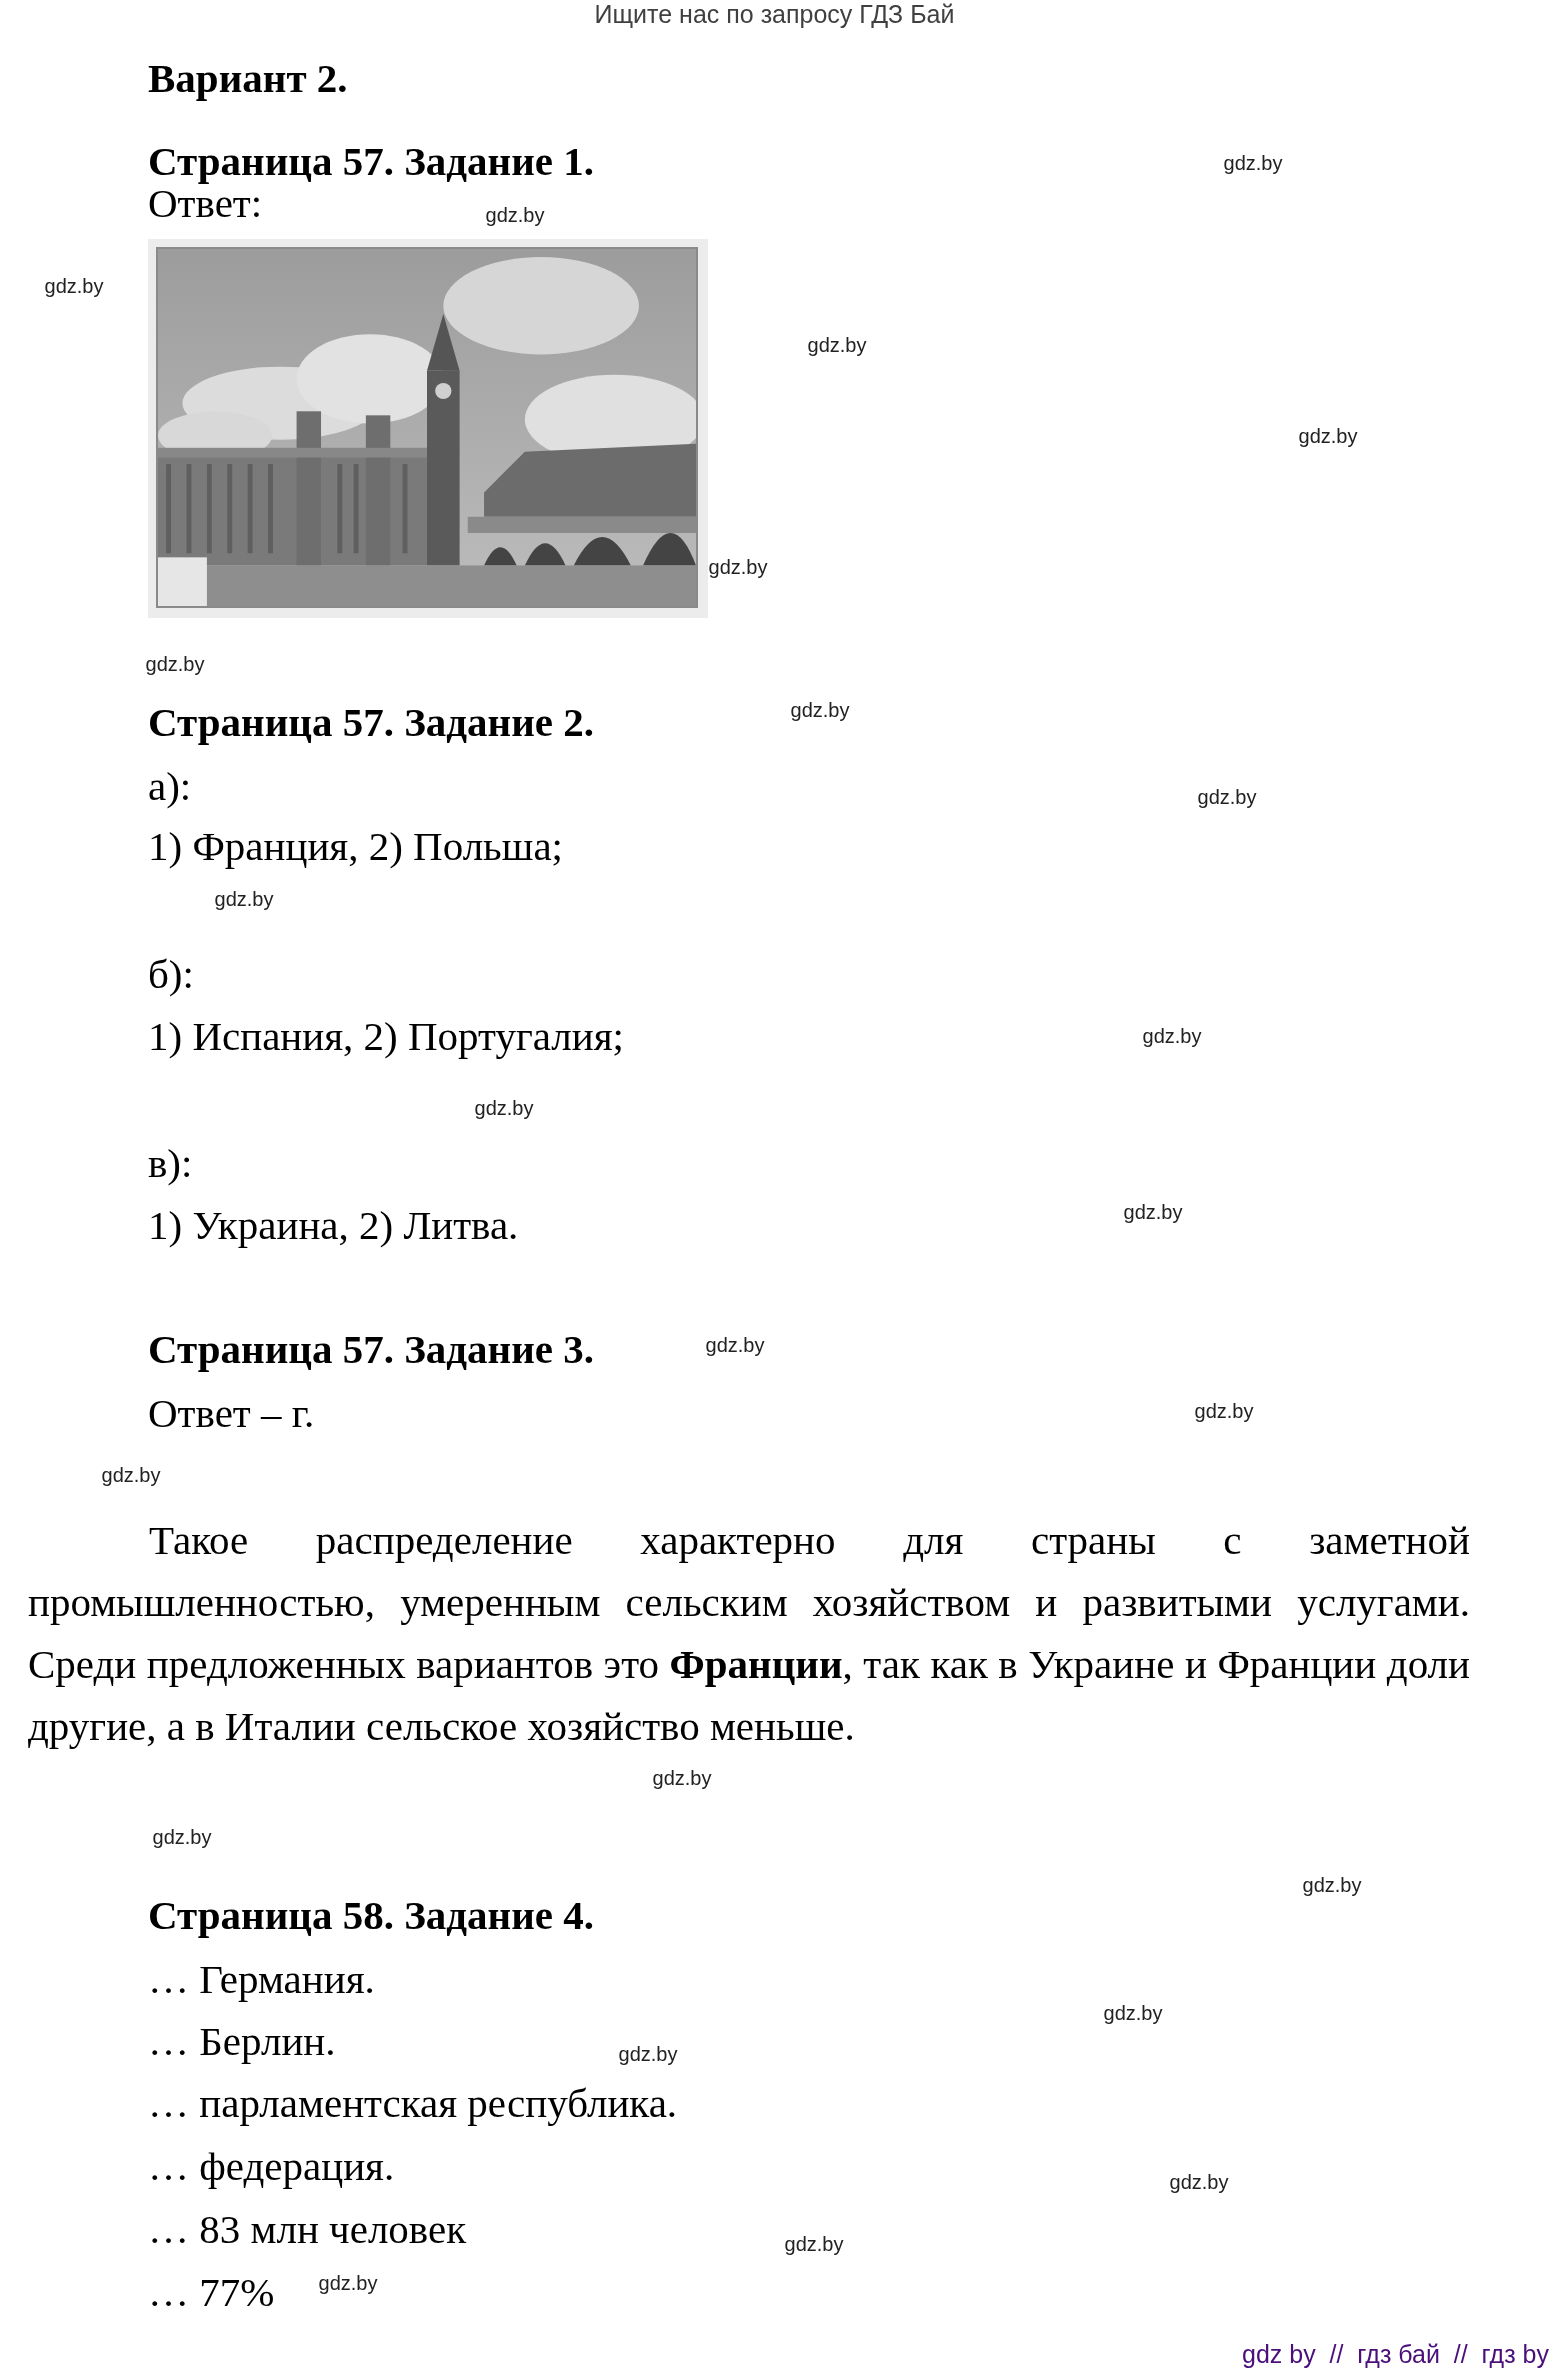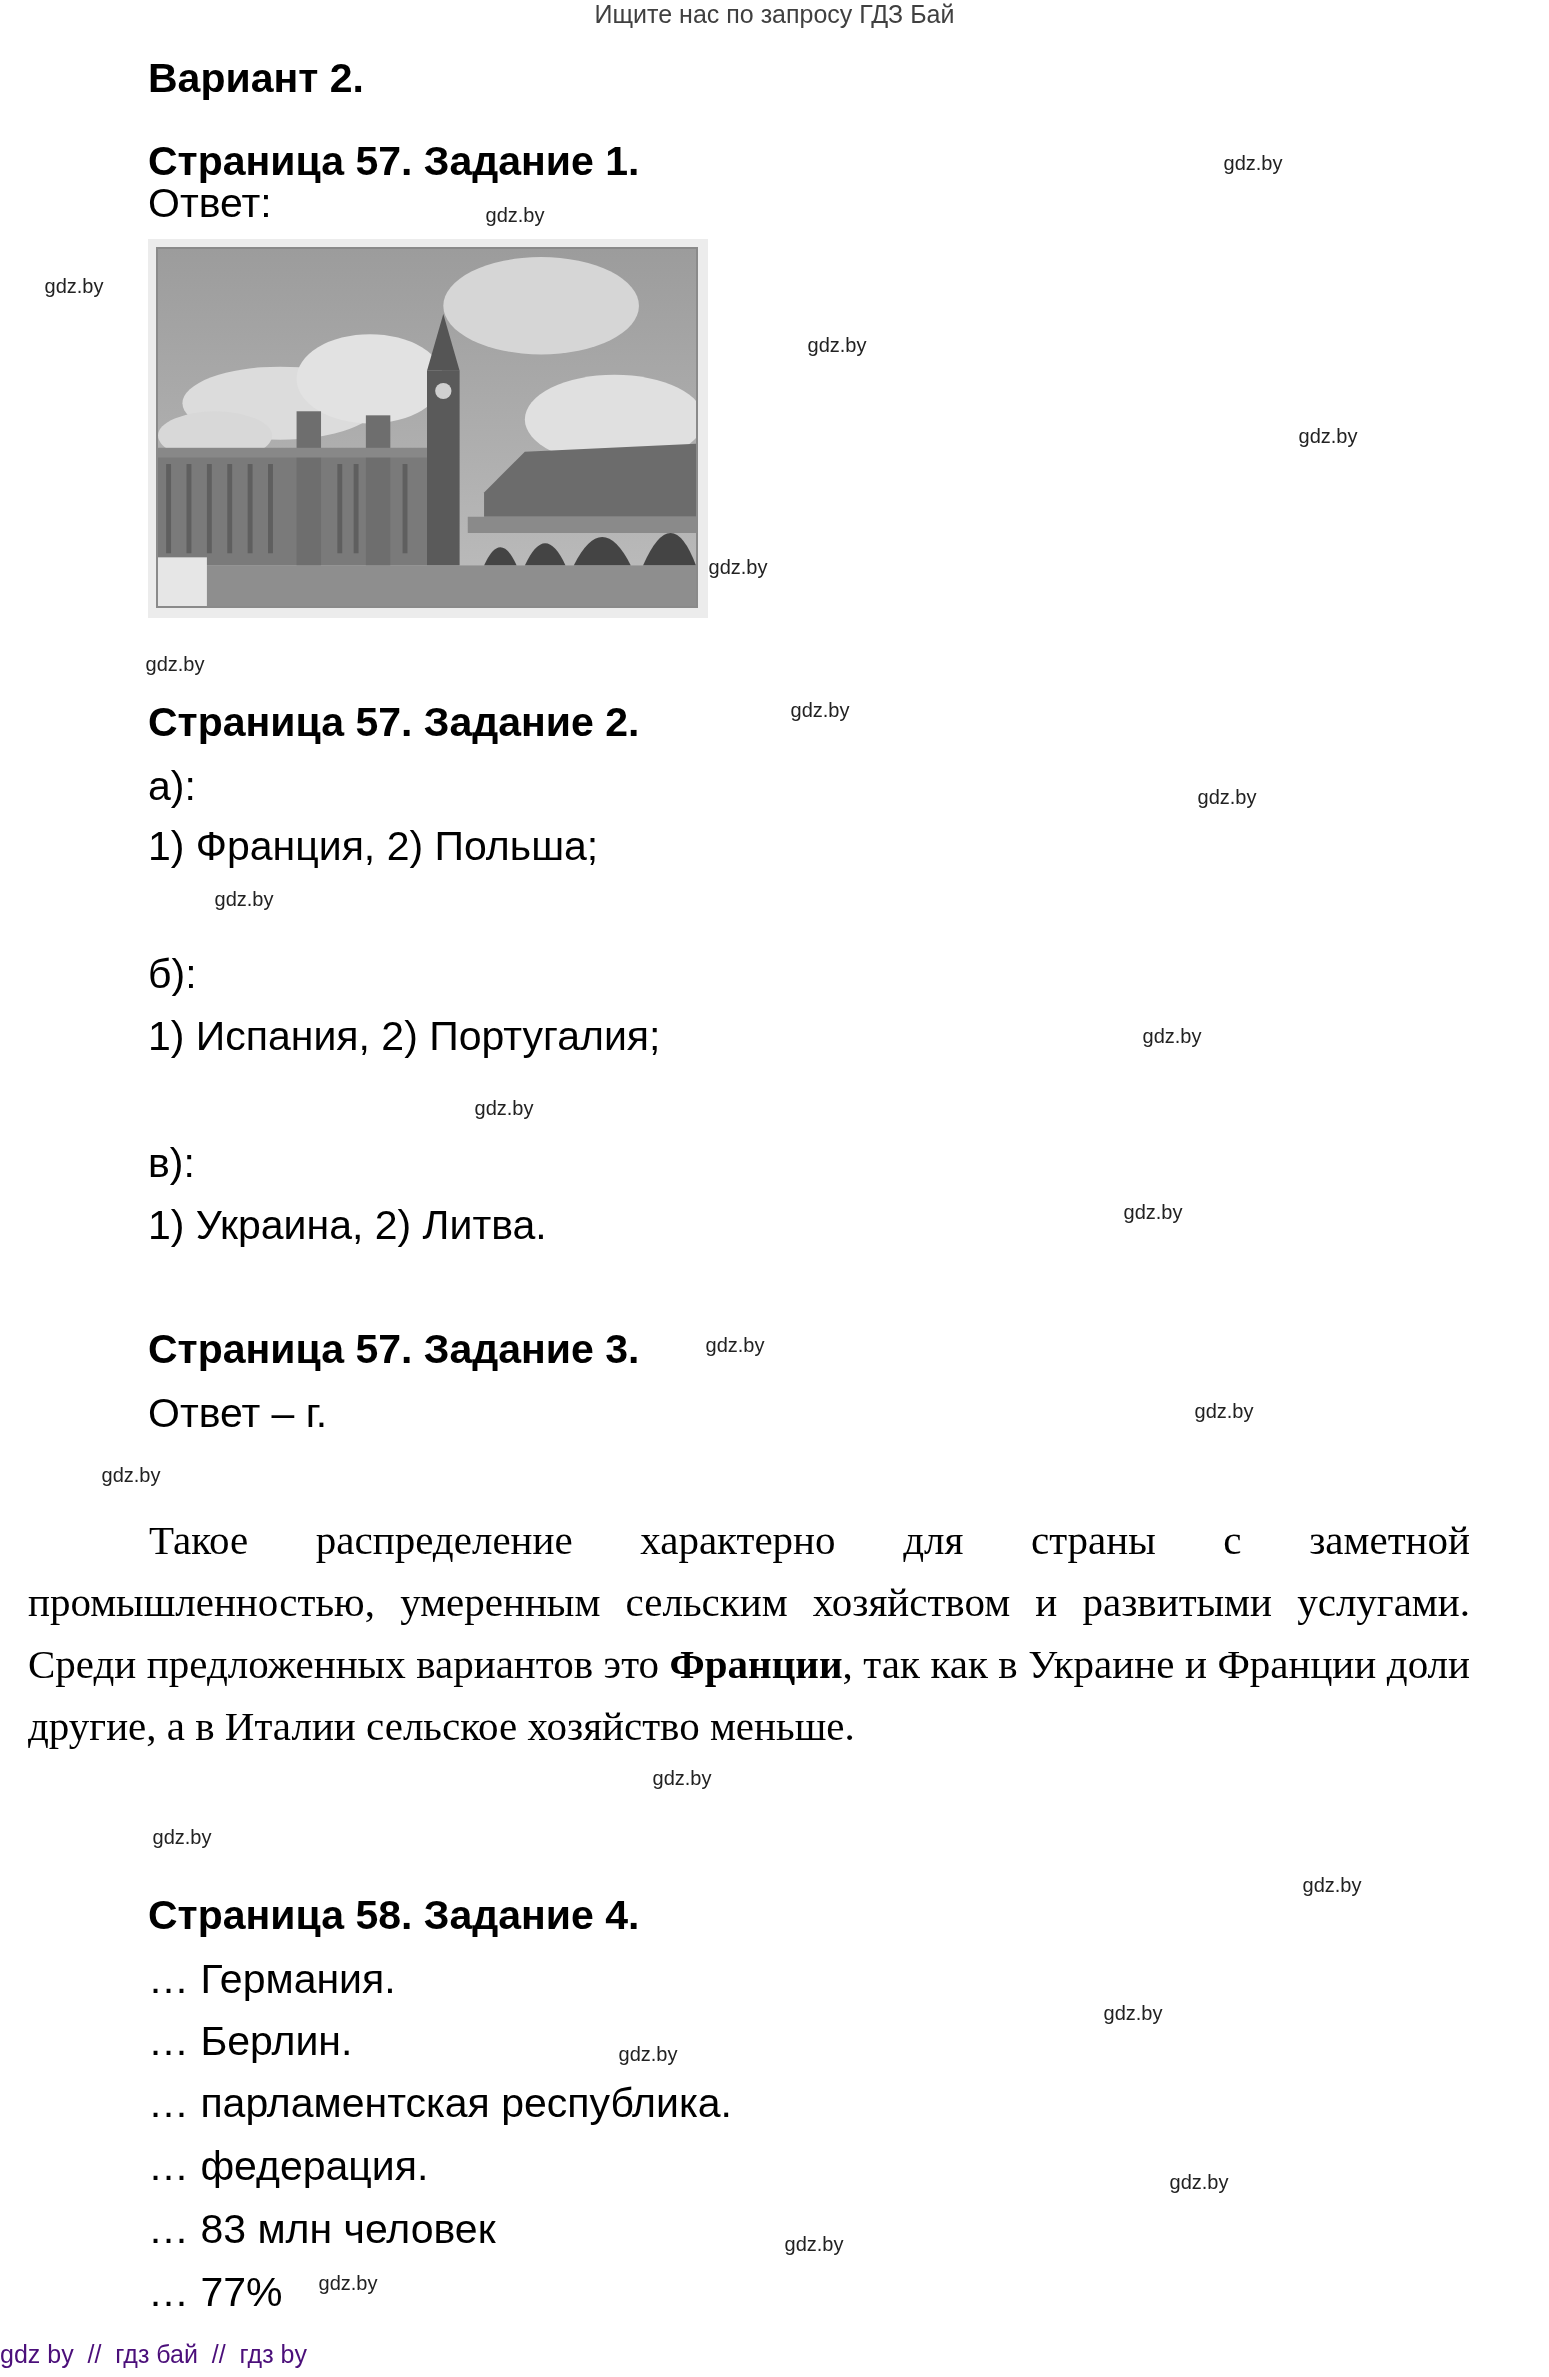--- a/index.html
+++ b/index.html
@@ -3,41 +3,41 @@
 <meta charset="utf-8">
 <style>
   html, body { margin: 0; padding: 0; background: #ffffff; }
   body { width: 1549px; height: 2377px; position: relative; overflow: hidden; }
   .top-banner {
     position: absolute; top: 0; left: 0; width: 1549px; text-align: center;
     font-family: "Liberation Sans", sans-serif; font-size: 25px; line-height: 29px;
   }
   .line {
     position: absolute; left: 148px; white-space: nowrap;
-    font-family: Liberation Sans, sans-serif; font-size: 41px; line-height: 49px; color: #000;
+    font-family: Liberation Serif, serif; font-size: 41px; line-height: 49px; color: #000;
   }
   .bold { font-weight: bold; }
   .para {
     position: absolute; left: 28px; width: 1442px;
     font-family: "Liberation Serif", serif; font-size: 41px; line-height: 62px; color: #000;
     text-align: justify; text-indent: 121px;
   }
   .para b { font-weight: bold; }
   .photo {
     position: absolute; left: 148px; top: 239px; width: 560px; height: 379px;
     background: #ececec; box-sizing: border-box; padding: 8.2px 9.8px 9.8px 8.2px;
   }
   .photo-inner { width: 100%; height: 100%; border: 2.4px solid #8a8a8a; box-sizing: border-box; overflow: hidden; }
   .photo svg { display: block; width: 100%; height: 100%; }
   .wm {
     position: absolute; font-family: "Liberation Sans", sans-serif; font-size: 20px;
     color: #222; transform: translate(-50%, -50%); white-space: nowrap;
   }
   .footer {
-    position: absolute; top: 2340px; left: 0; width: 1549px; text-align: left;
+    position: absolute; top: 2340px; left: 0; width: 1549px; text-align: right;
     font-family: "Liberation Sans", sans-serif; font-size: 25px; line-height: 29px; white-space: pre;
   }
 </style>
 </head>
 <body>
 
 <div class="top-banner" style="color:#404040;">Ищите нас по запросу ГДЗ Бай</div>
 
 <div class="line bold" style="top:54px;">Вариант 2.</div>
 

